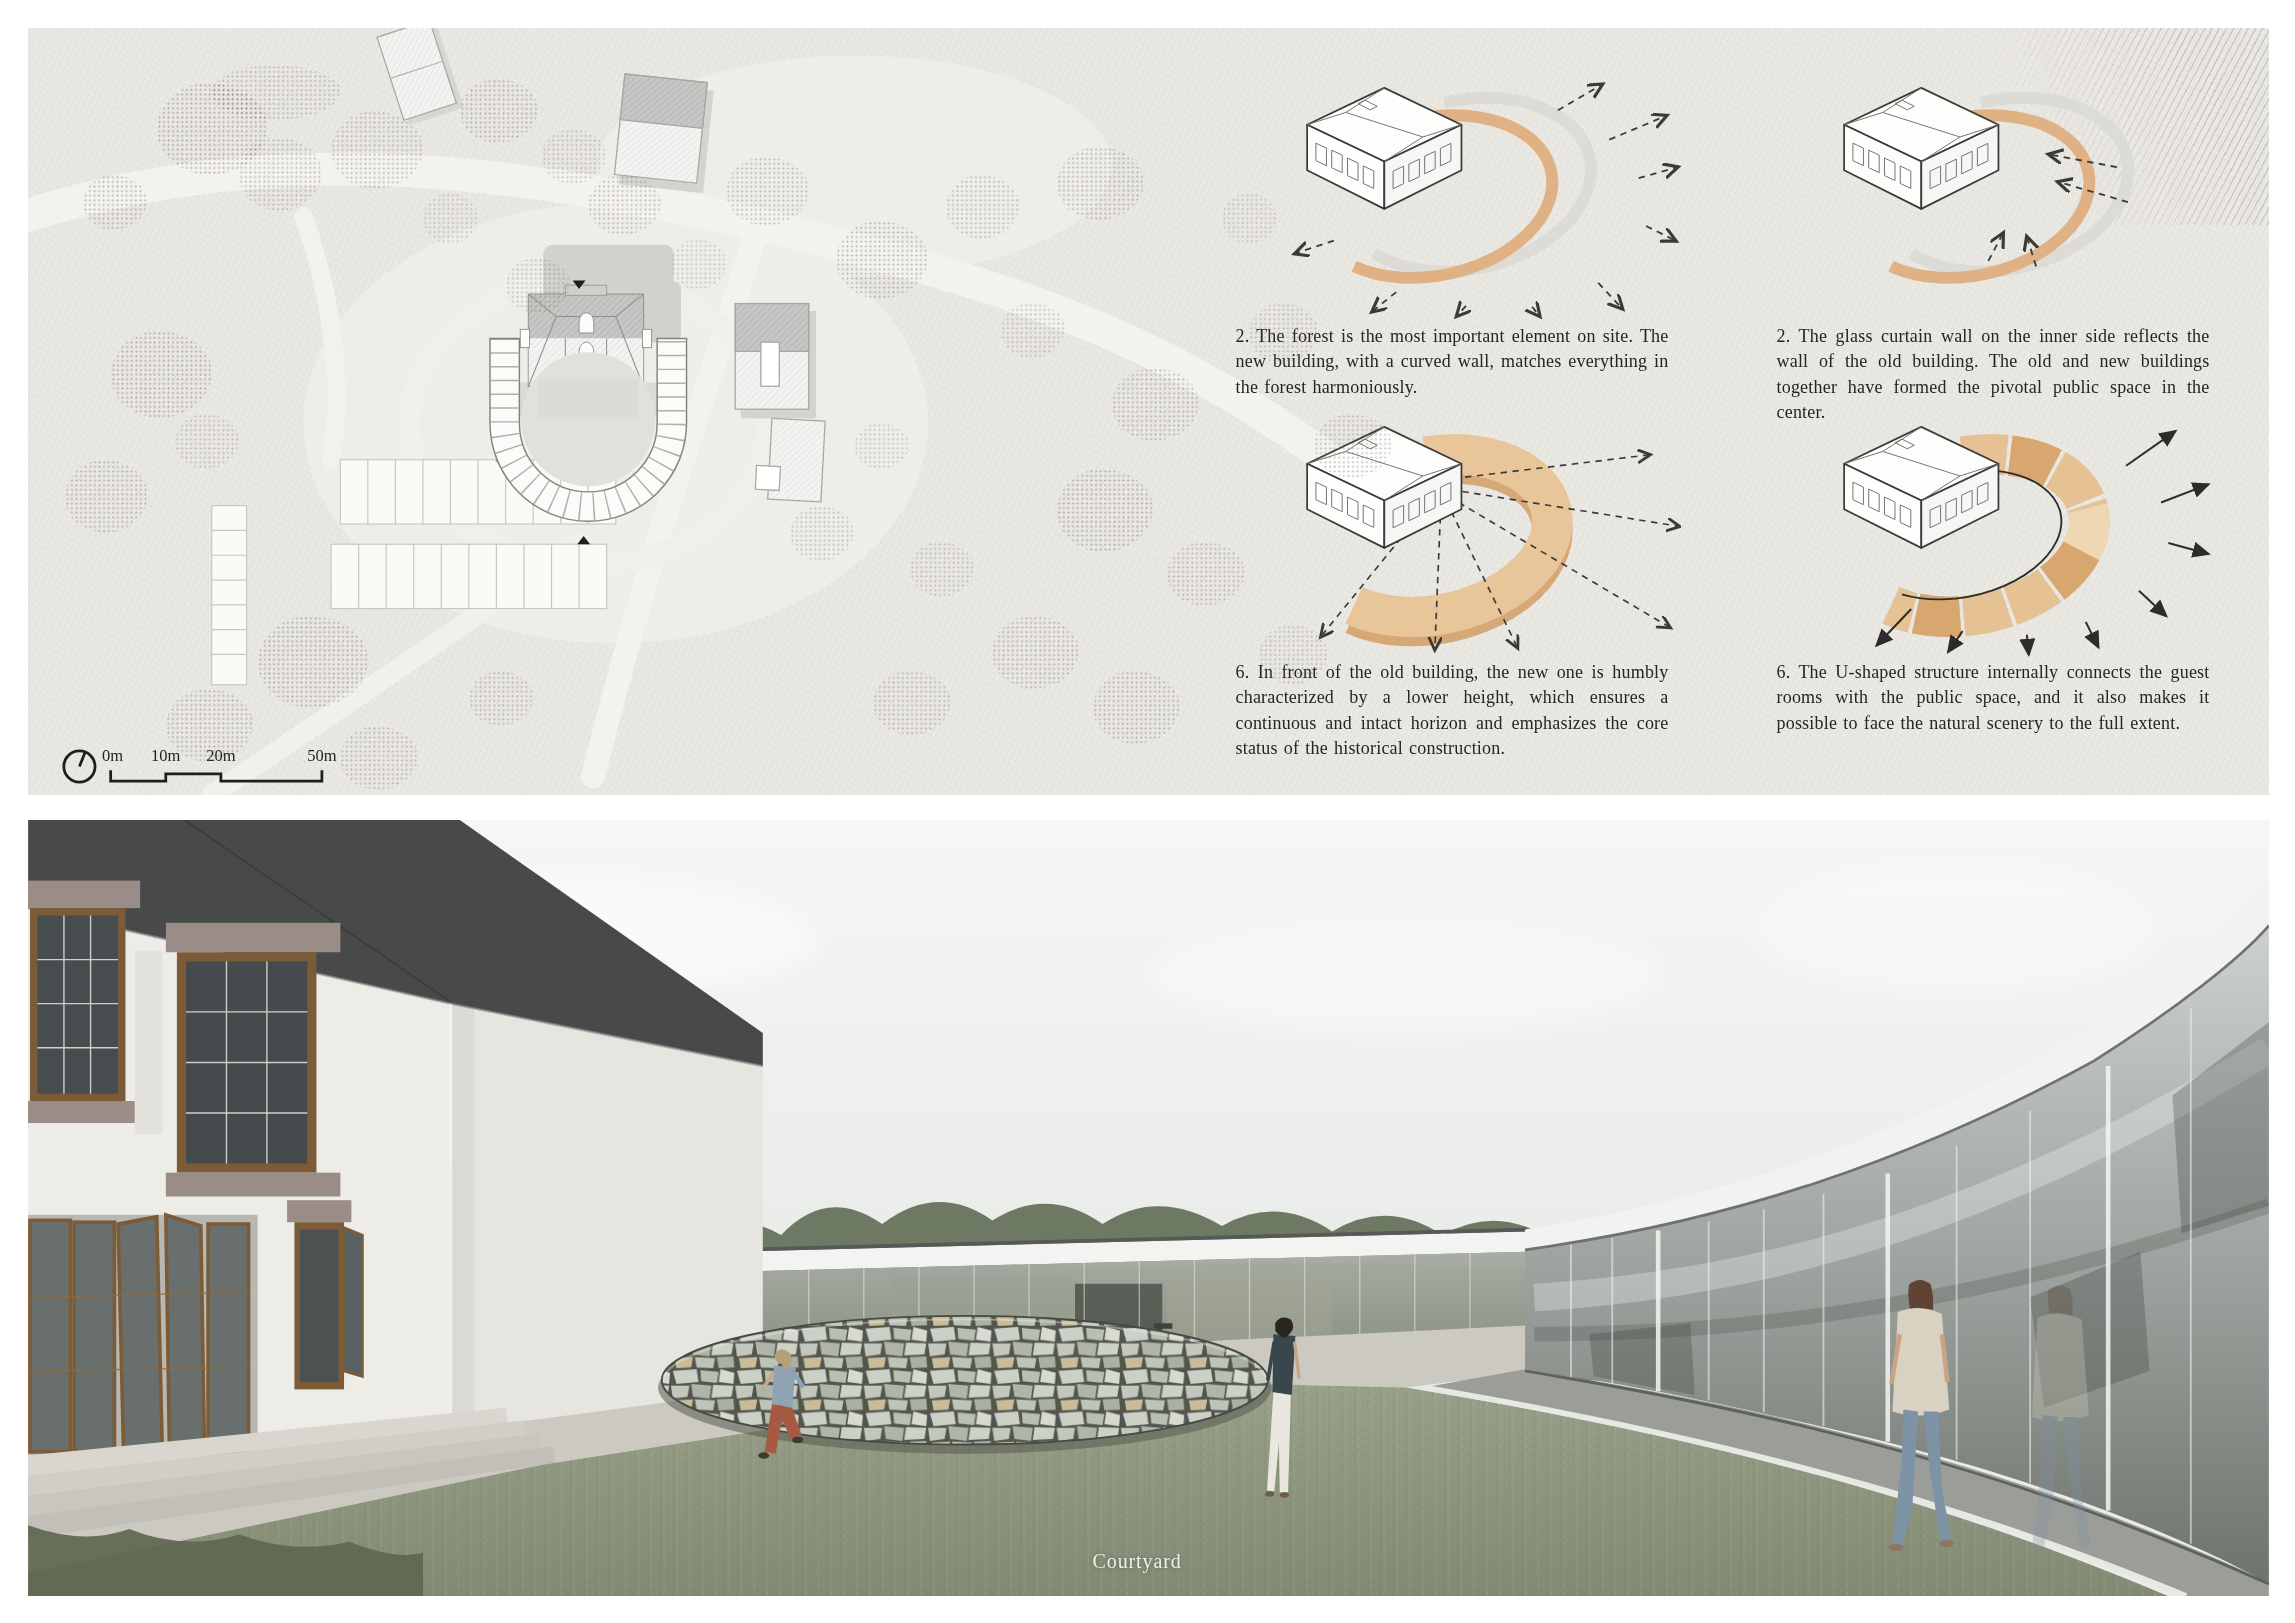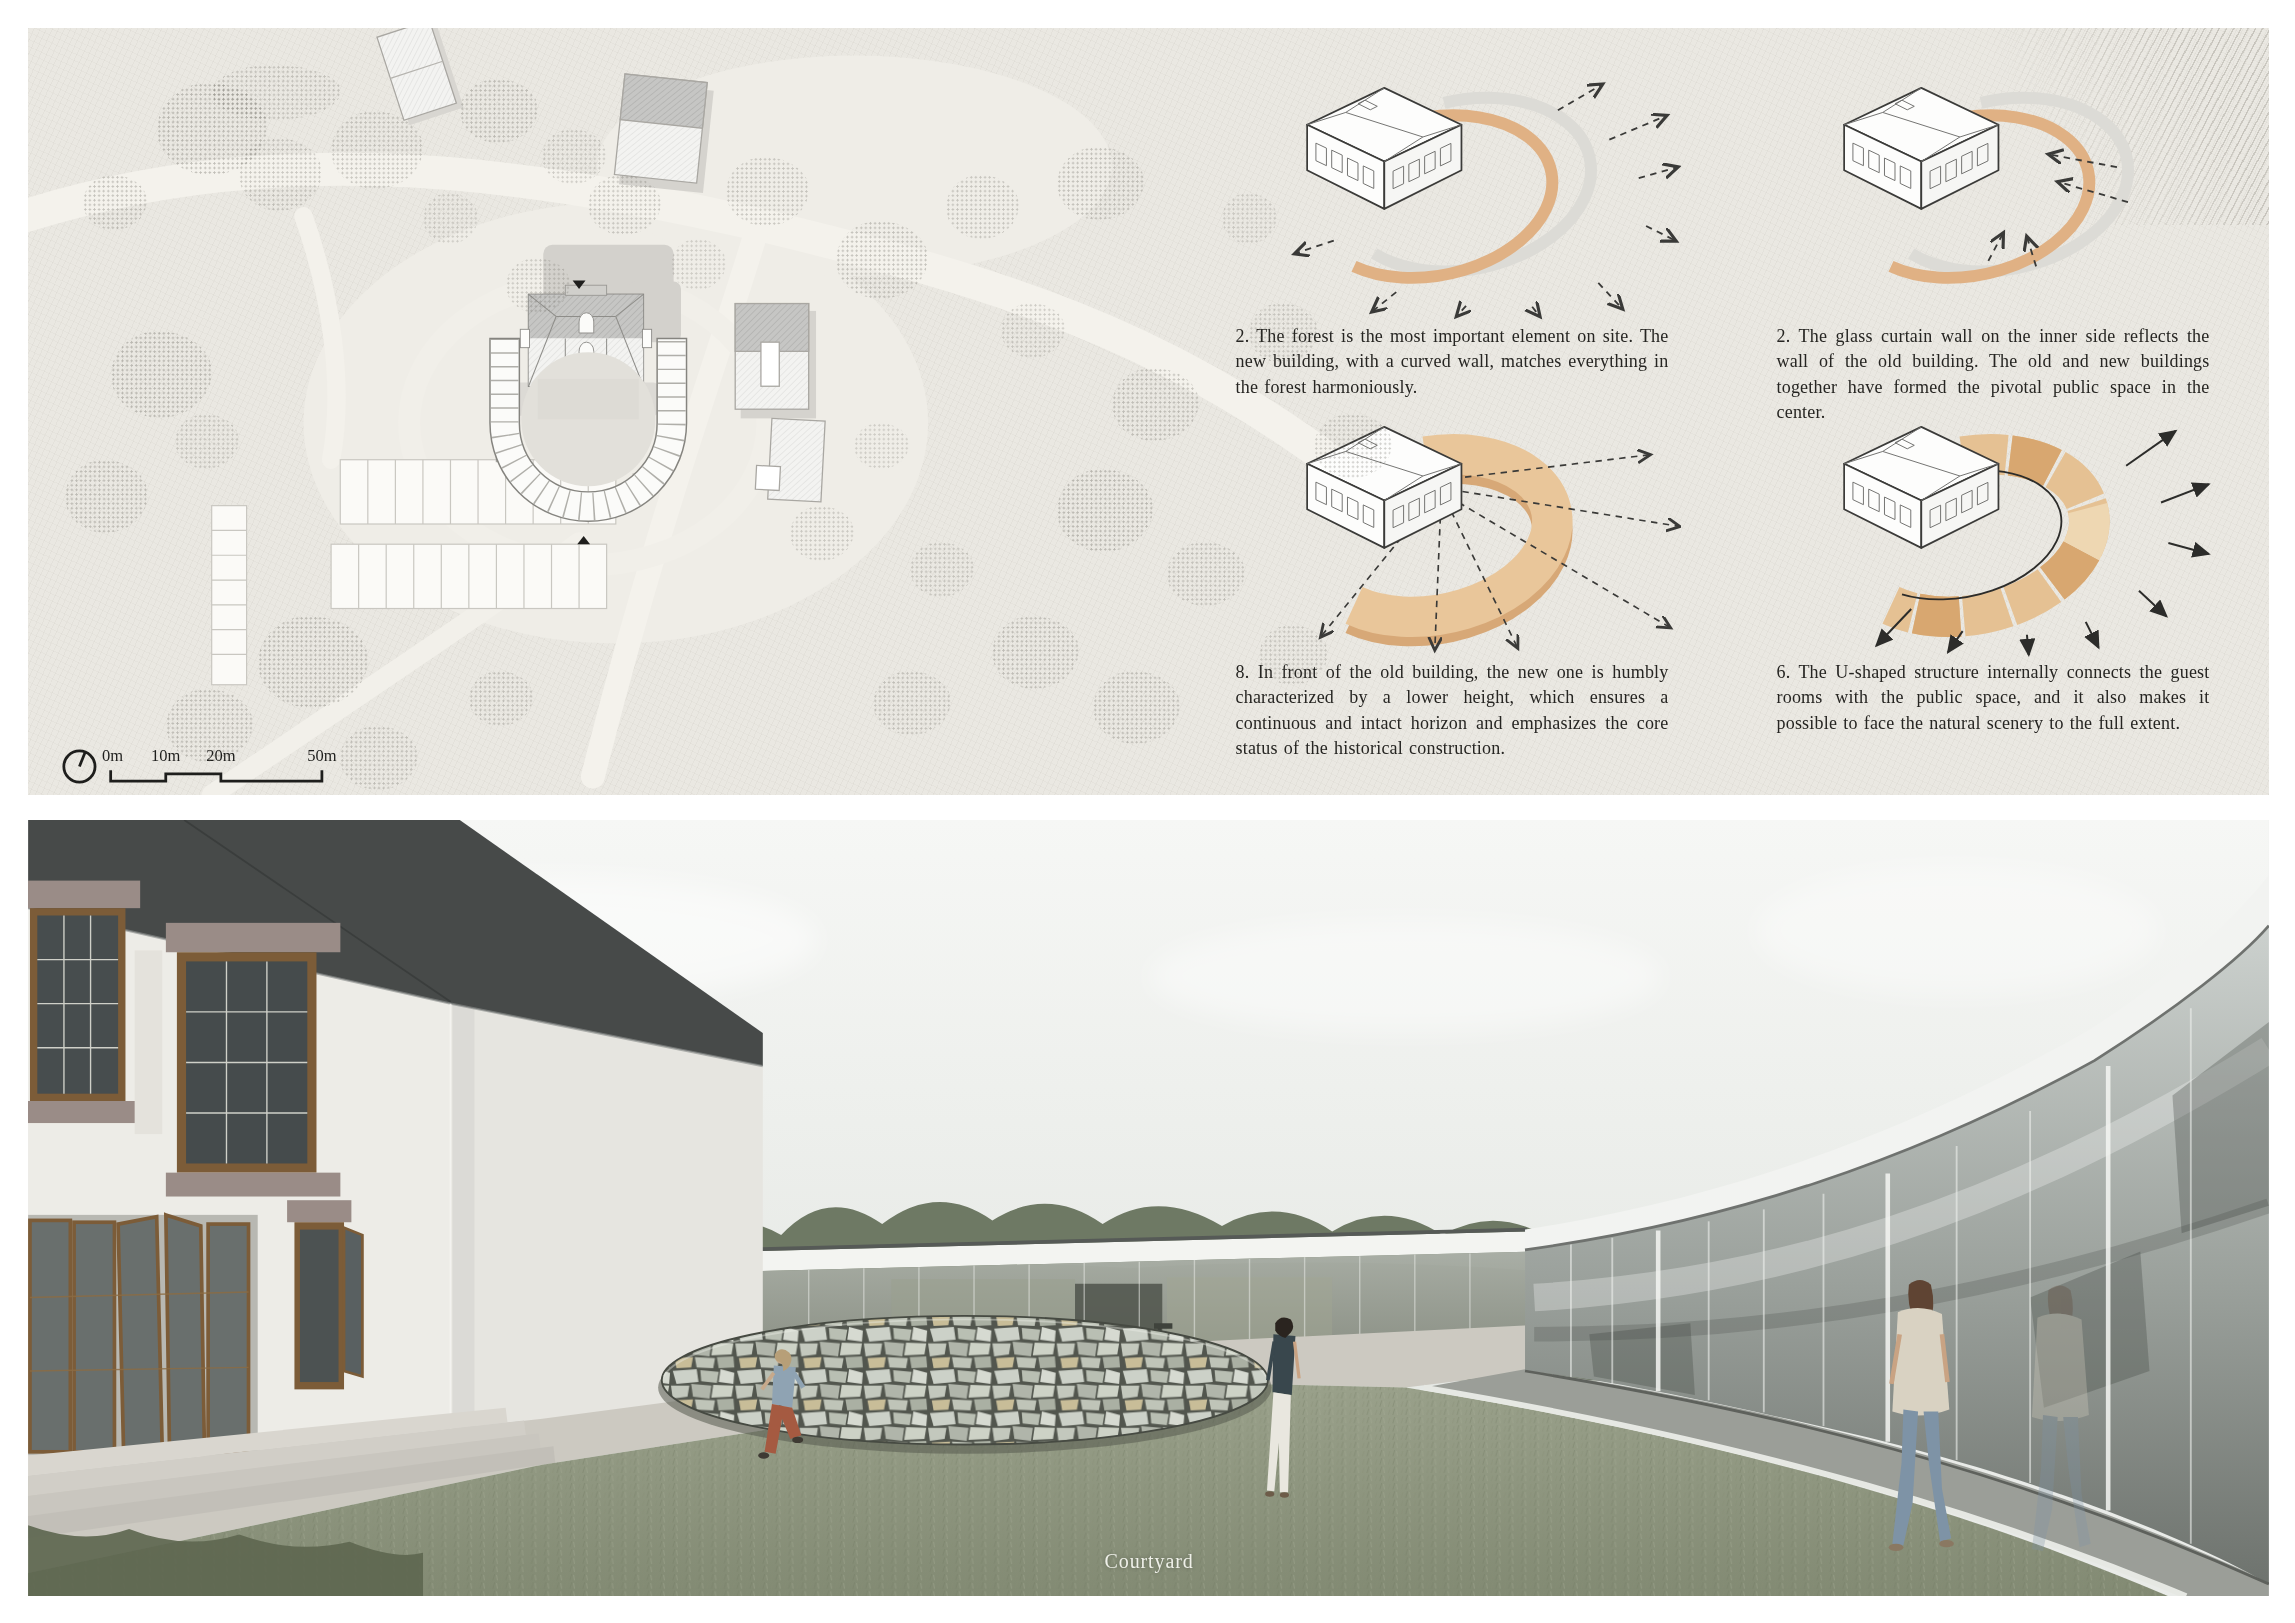--- a/index.html
+++ b/index.html
@@ -18,21 +18,21 @@
   .plan-svg{position:absolute;left:0;top:0;}
   .tree{position:absolute;border-radius:46% 54% 52% 48%/51% 47% 53% 49%;
     background-image:radial-gradient(rgba(103,100,92,.6) 0.9px, transparent 1.3px);
     background-size:4.6px 4.6px;}
   .diagram{position:absolute;width:395px;height:248px;}
   .caption{position:absolute;width:433px;font-size:18px;line-height:1.42;color:#262522;
     text-align:justify;letter-spacing:0.2px;word-spacing:1.4px;margin:0;}
   
   .board-render{position:absolute;left:27.5px;top:820px;width:2241px;height:776px;overflow:hidden;background:#e9ebe8;}
   .courtyard-label{position:absolute;left:1065px;top:730px;color:#eff0e9;font-size:20px;
-    letter-spacing:0.9px;text-shadow:0 0 3.7px rgba(60,65,55,.5);margin-left:12px;}
+    letter-spacing:0.9px;text-shadow:0 0 3.7px rgba(60,65,55,.5);}
 </style>
 </head>
 <body>
 
 <div class="page">
 
   <div class="board-top">
     <div class="field-hatch"></div>
 
     <svg class="plan-svg" width="2241" height="767" viewBox="0 0 2440 835">
@@ -261,21 +261,21 @@
             <path d="M222,236 L224,258"></path>
           <path d="M152,232 L136,255"></path>
             <path d="M96,208 L58,248"></path>
         </g>
         <use href="#house" x="2" y="0" width="210" height="153"></use>
       </svg>
     </div>
 
     <p class="caption" style="left:1208px;top:296px;">2. The forest is the most important element on site. The new building, with a curved wall, matches everything in the forest harmoniously.</p>
     <p class="caption" style="left:1749px;top:296px;">2. The glass curtain wall on the inner side reflects the wall of the old building. The old and new buildings together have formed the pivotal public space in the center.</p>
-    <p class="caption" style="left:1208px;top:632px;">8. In front of the old building, the new one is humbly characterized by a lower height, which ensures a continuous and intact horizon and emphasizes the core status of the historical construction.</p>
+    <p class="caption" style="left:1208px;top:632px;">6. In front of the old building, the new one is humbly characterized by a lower height, which ensures a continuous and intact horizon and emphasizes the core status of the historical construction.</p>
     <p class="caption" style="left:1749px;top:632px;">6. The U-shaped structure internally connects the guest rooms with the public space, and it also makes it possible to face the natural scenery to the full extent.</p>
 
     <div id="plan-trees">
         <div class="tree" style="left: 129px; top: 55px; width: 110px; height: 92px; opacity: 0.6;"></div>
         <div class="tree" style="left: 211px; top: 110px; width: 83px; height: 73px; opacity: 0.5;"></div>
         <div class="tree" style="left: 55px; top: 147px; width: 64px; height: 55px; opacity: 0.55;"></div>
         <div class="tree" style="left: 303px; top: 83px; width: 92px; height: 78px; opacity: 0.5;"></div>
         <div class="tree" style="left: 432px; top: 51px; width: 78px; height: 64px; opacity: 0.55;"></div>
         <div class="tree" style="left: 514px; top: 101px; width: 64px; height: 55px; opacity: 0.45;"></div>
         <div class="tree" style="left: 83px; top: 303px; width: 101px; height: 87px; opacity: 0.6;"></div>

